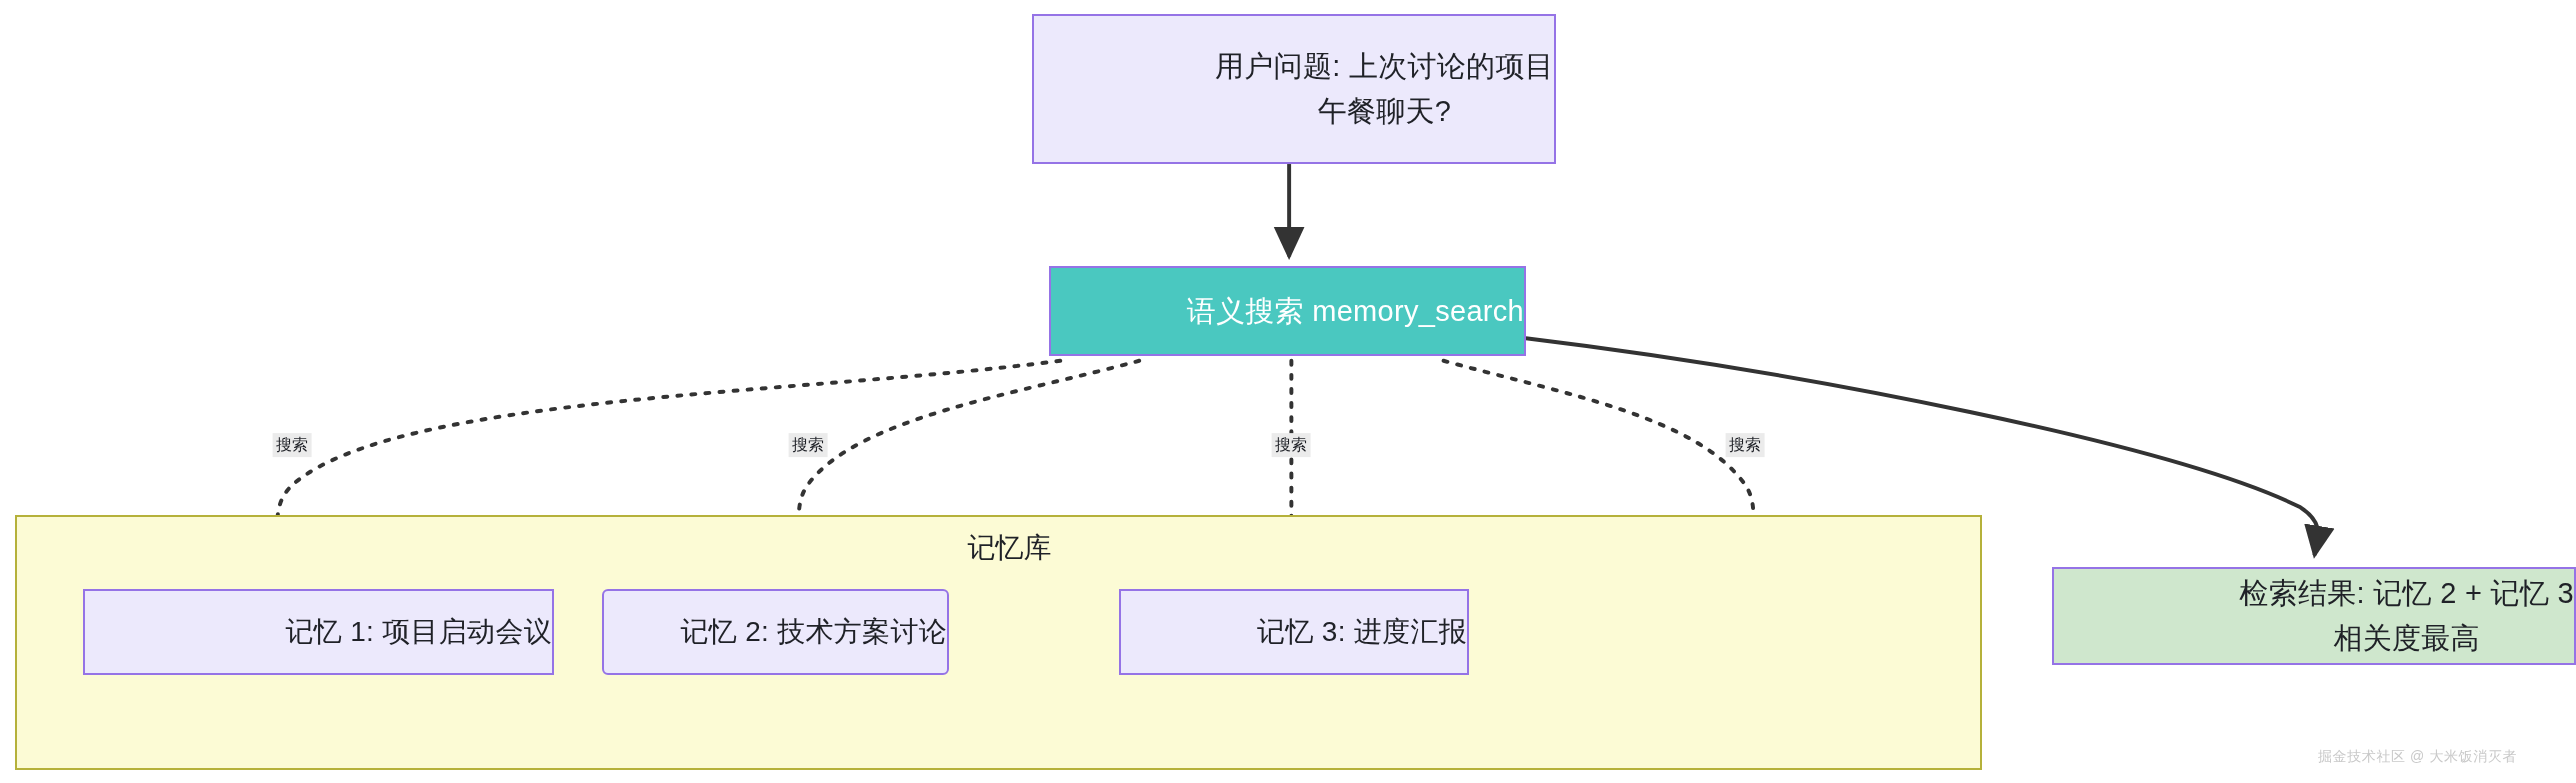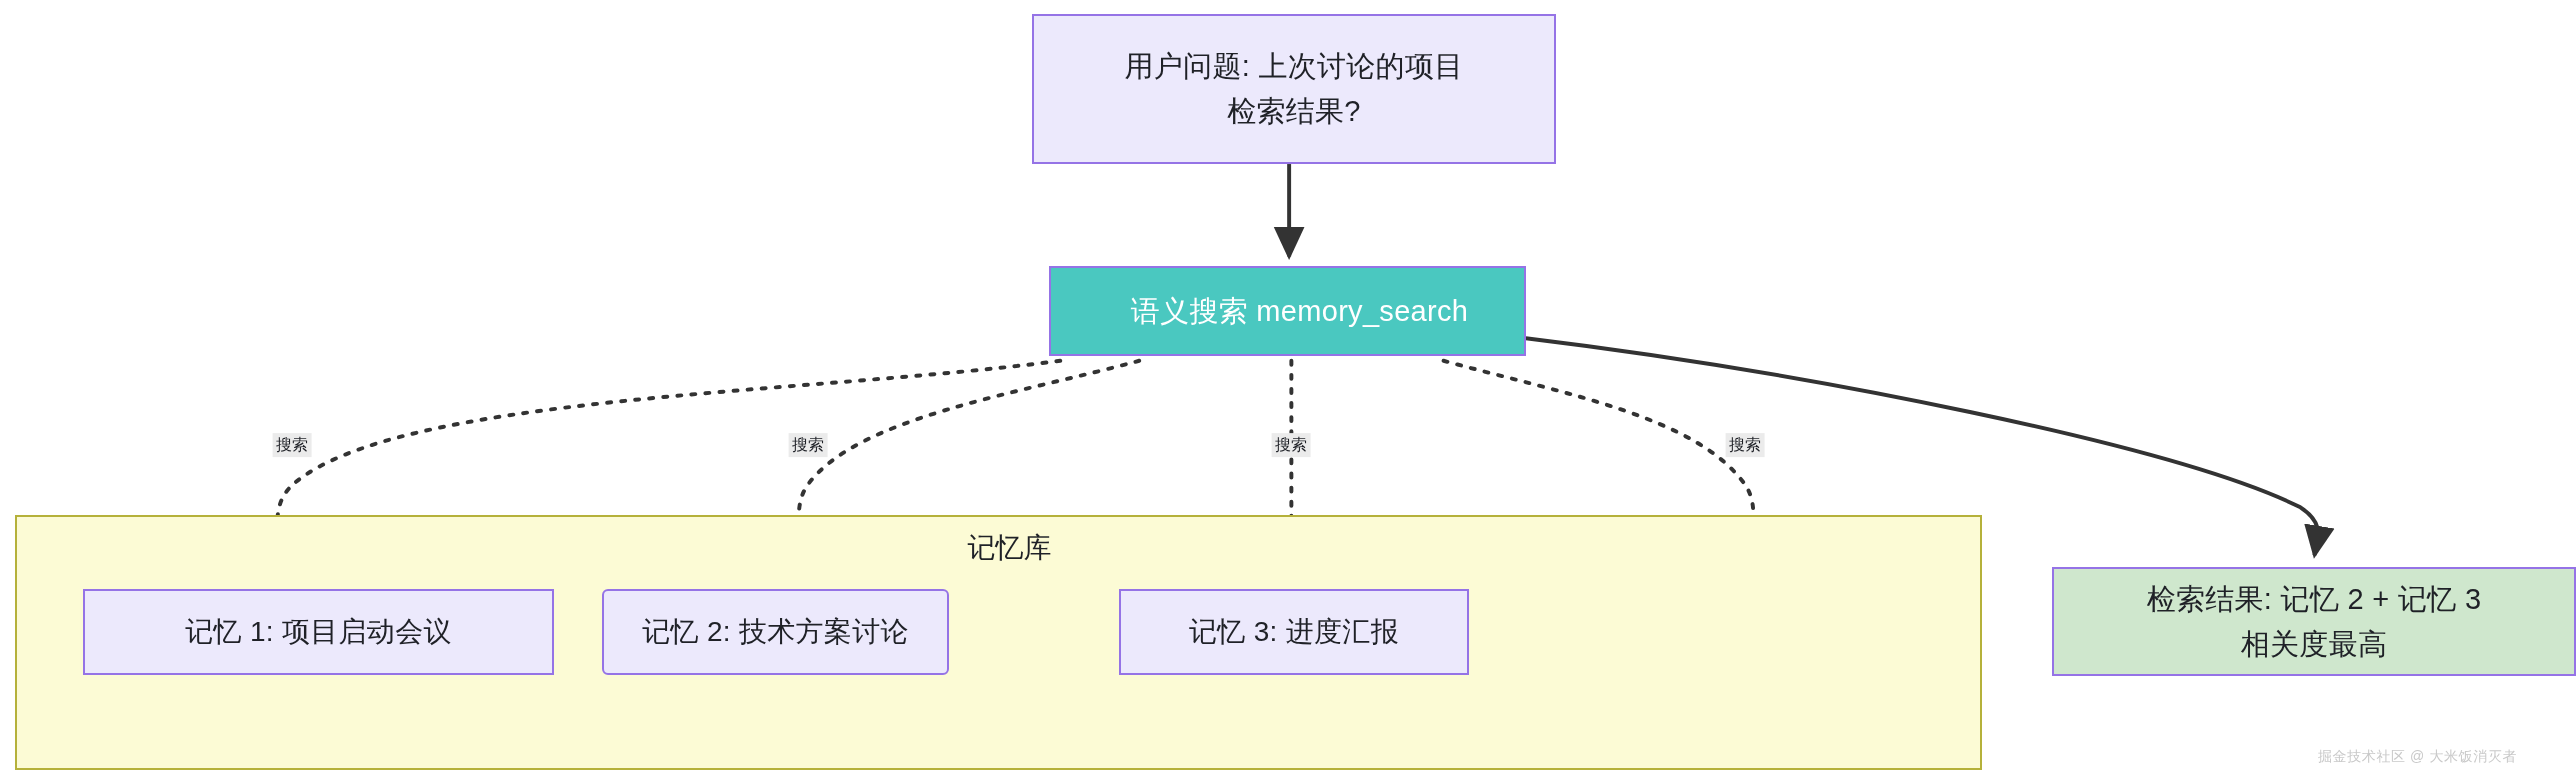--- a/index.html
+++ b/index.html
@@ -25,21 +25,21 @@
     height: 783px;
     pointer-events: none;
   }
 
   .node {
     position: absolute;
     box-sizing: border-box;
     border: 2.8px solid #9573e6;
     display: flex;
     align-items: center;
-    justify-content: center;
+    justify-content: flex-end;
     text-align: center;
     line-height: 1.55;
     color: #1f2127;
     font-size: 29px;
     letter-spacing: 0.3px;
   }
 
   .node-purple {
     background: #ece9fc;
   }
@@ -98,21 +98,21 @@
   #node-mem-0 { left: 83px;  width: 471px; }
   #node-mem-1 { left: 602px; width: 347px; border-radius: 6px; }
   #node-mem-2 { left: 1119px; width: 350px; }
   #node-mem-3 { left: 1569px; width: 350px; }
 
   
   #node-result {
     left: 2052px;
     top: 567px;
     width: 524px;
-    height: 109px;
+    height: 98px;
   }
 
   .edge-label {
     position: absolute;
     background: #ebebeb;
     color: #1f2127;
     font-size: 16px;
     line-height: 1.2;
     padding: 2.3px 3.4px;
     white-space: nowrap;
@@ -154,21 +154,21 @@
     <path d="M 2290 640 L 2290 1024" fill="none" stroke="#333333" stroke-width="7" stroke-dasharray="7 18" stroke-linecap="round" marker-end="url(#arrowhead)"></path>
 
     <path d="M 2560 640 C 2780 700 3010 740 3095 860 C 3126 905 3099 975 3092 1024" fill="none" stroke="#333333" stroke-width="7" stroke-dasharray="7 18" stroke-linecap="round" marker-end="url(#arrowhead)"></path>
 
     <path d="M 2706 600 C 3200 660 3860 790 4080 900 C 4125 930 4110 955 4105 985" fill="none" stroke="#333333" stroke-width="7" marker-end="url(#arrowhead)"></path>
   </svg>
 
   <div class="node node-purple" id="node-question">
     <div>
       <div>用户问题: 上次讨论的项目</div>
-      <div>检索结果?</div>
+      <div>午餐聊天?</div>
     </div>
   </div>
 
   <div class="node node-teal" id="node-search">
     <span>语义搜索 memory_search</span>
   </div>
 
   <div class="edge-label" id="edge-label-0">搜索</div>
   <div class="edge-label" id="edge-label-1">搜索</div>
   <div class="edge-label" id="edge-label-2">搜索</div>

